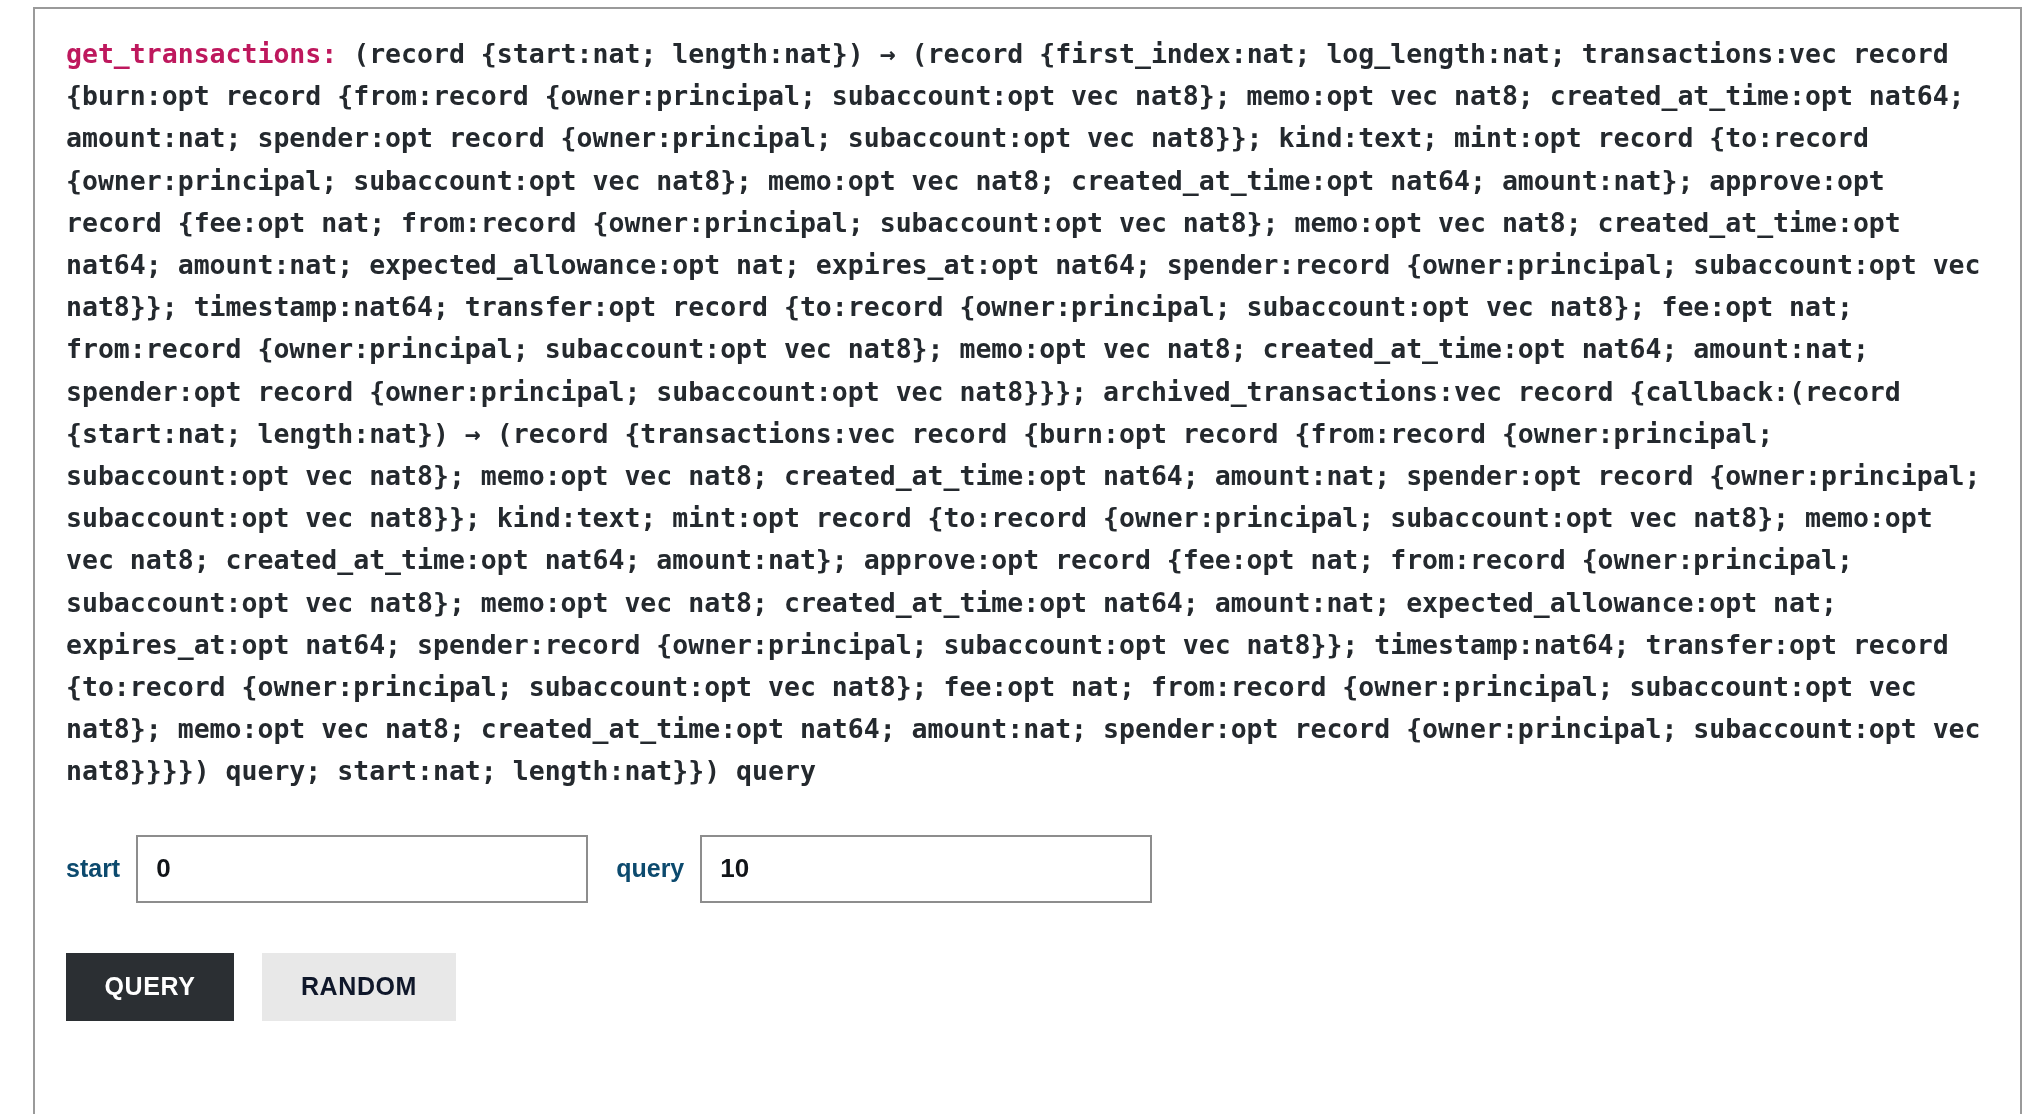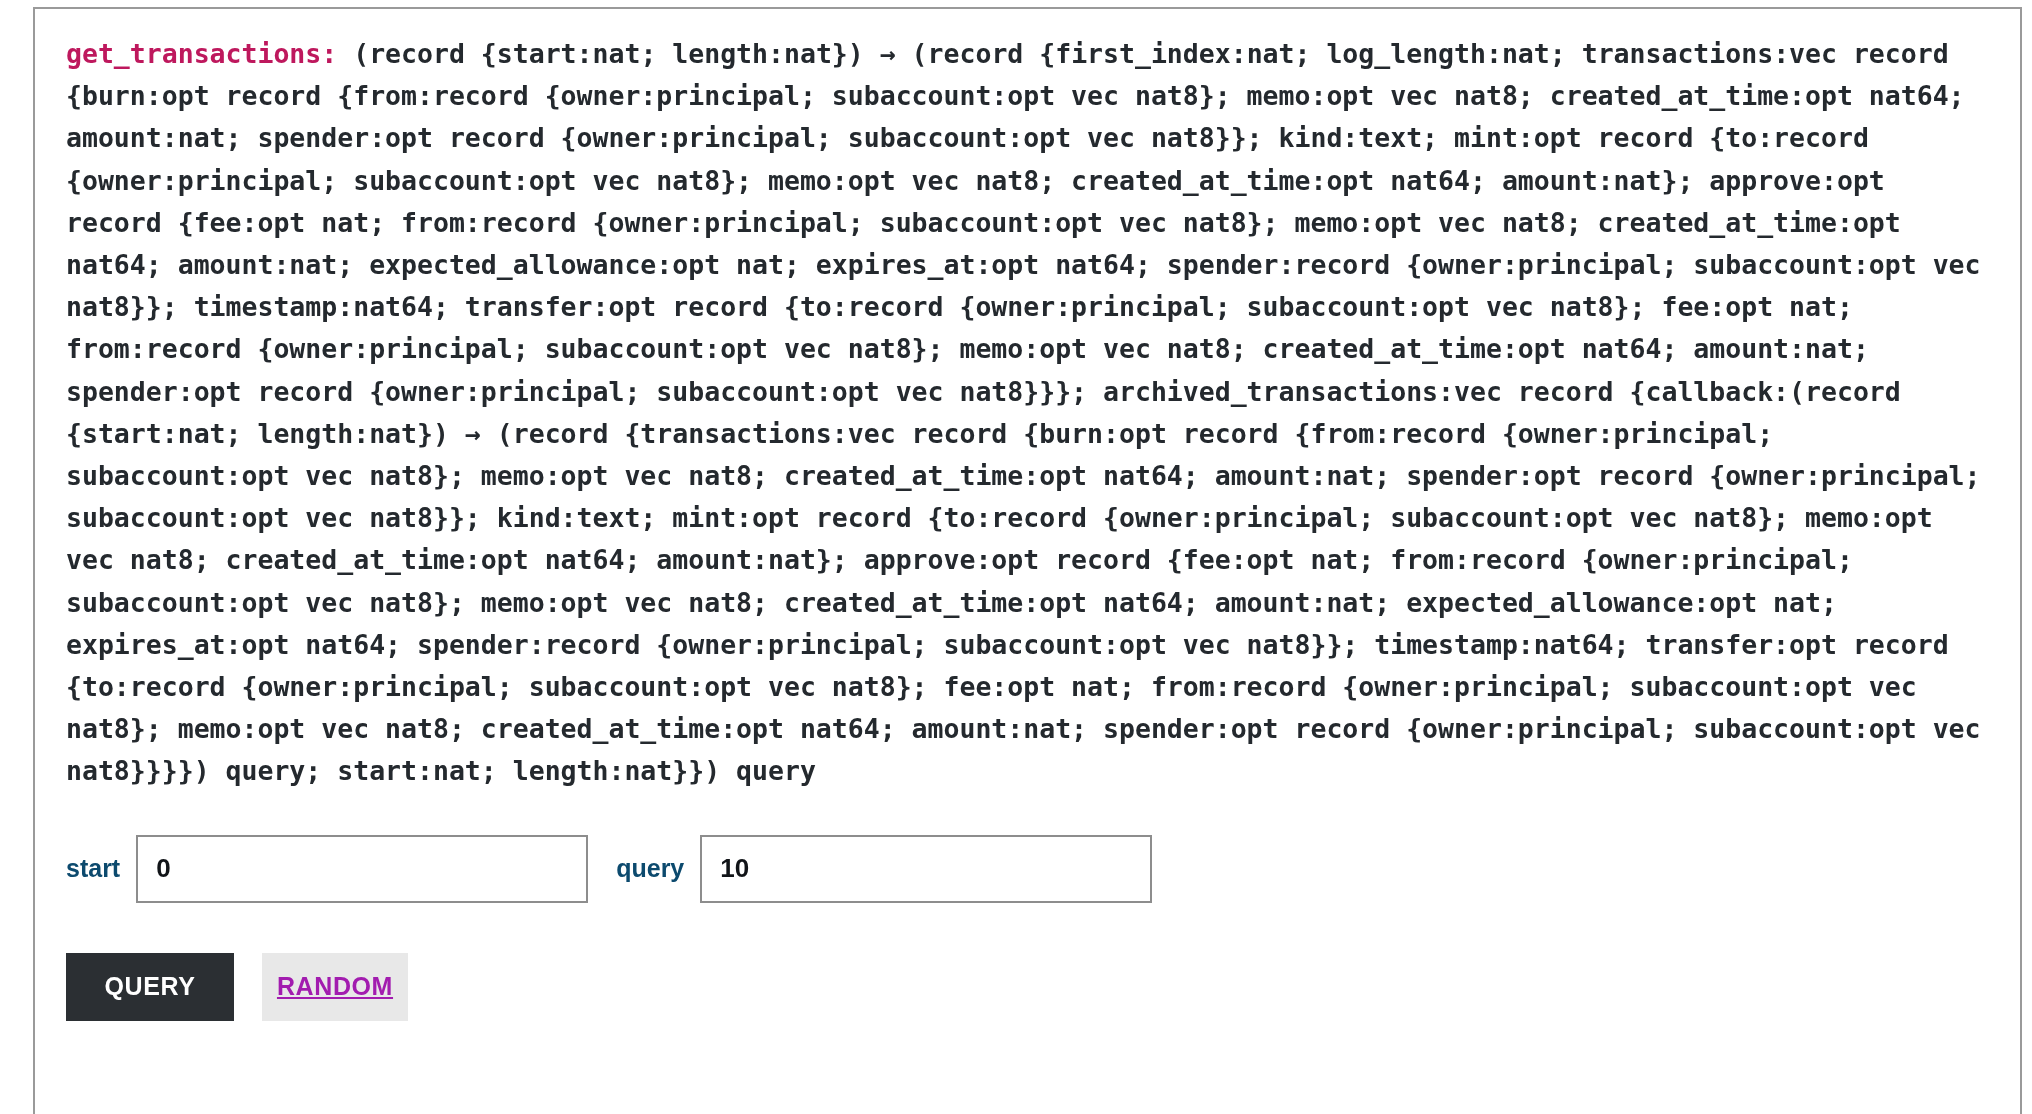--- a/index.html
+++ b/index.html
@@ -117,23 +117,22 @@
 
   .btn-query {
     background: #2b2f33;
     color: #ffffff;
     width: 168px;
     margin-right: 28px;
   }
 
   .btn-random {
     background: #e8e8e8;
-    color: #a21caf;
-    width: 146px;
-    text-decoration: underline;
+    color: #0f172a;
+    width: 194px;
   }
 </style>
 </head>
 <body>
 
 <div class="method-panel">
 
   <p class="signature"><span class="method-name">get_transactions</span><span class="method-name">: </span><span class="sig-body">(record {start:nat; length:nat}) → (record {first_index:nat; log_length:nat; transactions:vec record {burn:opt record {from:record {owner:principal; subaccount:opt vec nat8}; memo:opt vec nat8; created_at_time:opt nat64; amount:nat; spender:opt record {owner:principal; subaccount:opt vec nat8}}; kind:text; mint:opt record {to:record {owner:principal; subaccount:opt vec nat8}; memo:opt vec nat8; created_at_time:opt nat64; amount:nat}; approve:opt record {fee:opt nat; from:record {owner:principal; subaccount:opt vec nat8}; memo:opt vec nat8; created_at_time:opt nat64; amount:nat; expected_allowance:opt nat; expires_at:opt nat64; spender:record {owner:principal; subaccount:opt vec nat8}}; timestamp:nat64; transfer:opt record {to:record {owner:principal; subaccount:opt vec nat8}; fee:opt nat; from:record {owner:principal; subaccount:opt vec nat8}; memo:opt vec nat8; created_at_time:opt nat64; amount:nat; spender:opt record {owner:principal; subaccount:opt vec nat8}}}; archived_transactions:vec record {callback:(record {start:nat; length:nat}) → (record {transactions:vec record {burn:opt record {from:record {owner:principal; subaccount:opt vec nat8}; memo:opt vec nat8; created_at_time:opt nat64; amount:nat; spender:opt record {owner:principal; subaccount:opt vec nat8}}; kind:text; mint:opt record {to:record {owner:principal; subaccount:opt vec nat8}; memo:opt vec nat8; created_at_time:opt nat64; amount:nat}; approve:opt record {fee:opt nat; from:record {owner:principal; subaccount:opt vec nat8}; memo:opt vec nat8; created_at_time:opt nat64; amount:nat; expected_allowance:opt nat; expires_at:opt nat64; spender:record {owner:principal; subaccount:opt vec nat8}}; timestamp:nat64; transfer:opt record {to:record {owner:principal; subaccount:opt vec nat8}; fee:opt nat; from:record {owner:principal; subaccount:opt vec nat8}; memo:opt vec nat8; created_at_time:opt nat64; amount:nat; spender:opt record {owner:principal; subaccount:opt vec nat8}}}}) query; start:nat; length:nat}}) query</span></p>
 
   <div class="fields-row">

